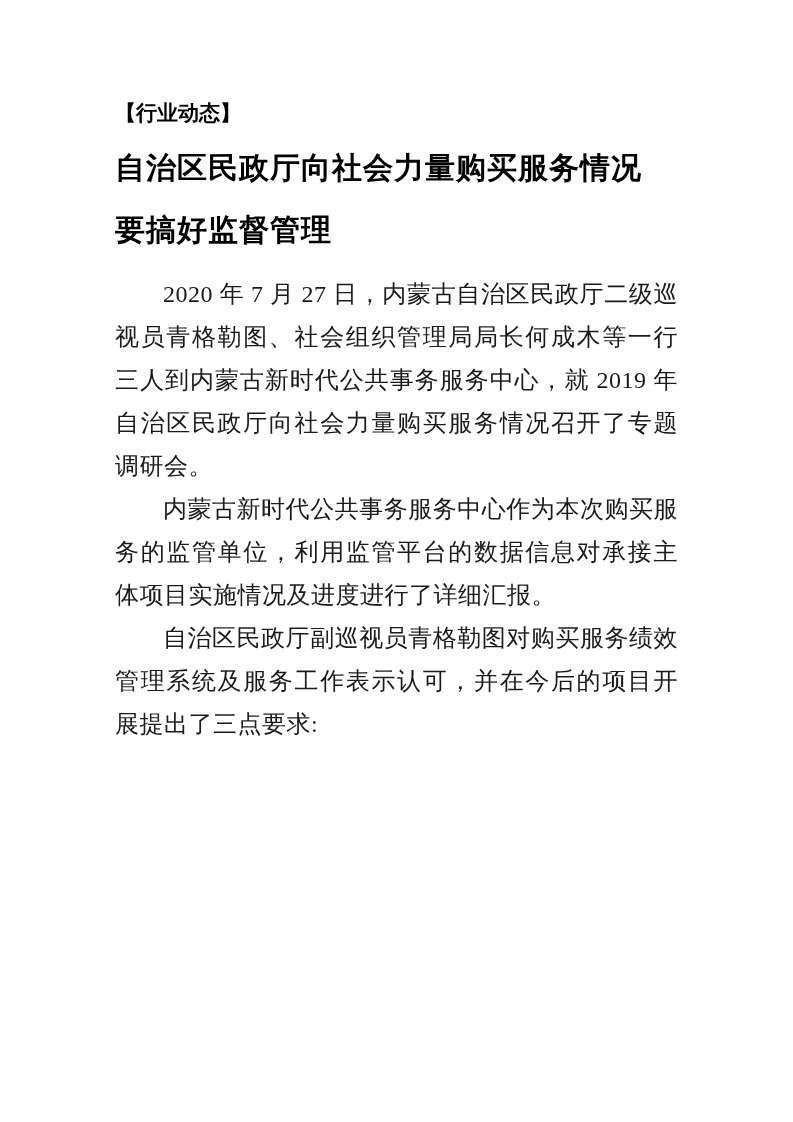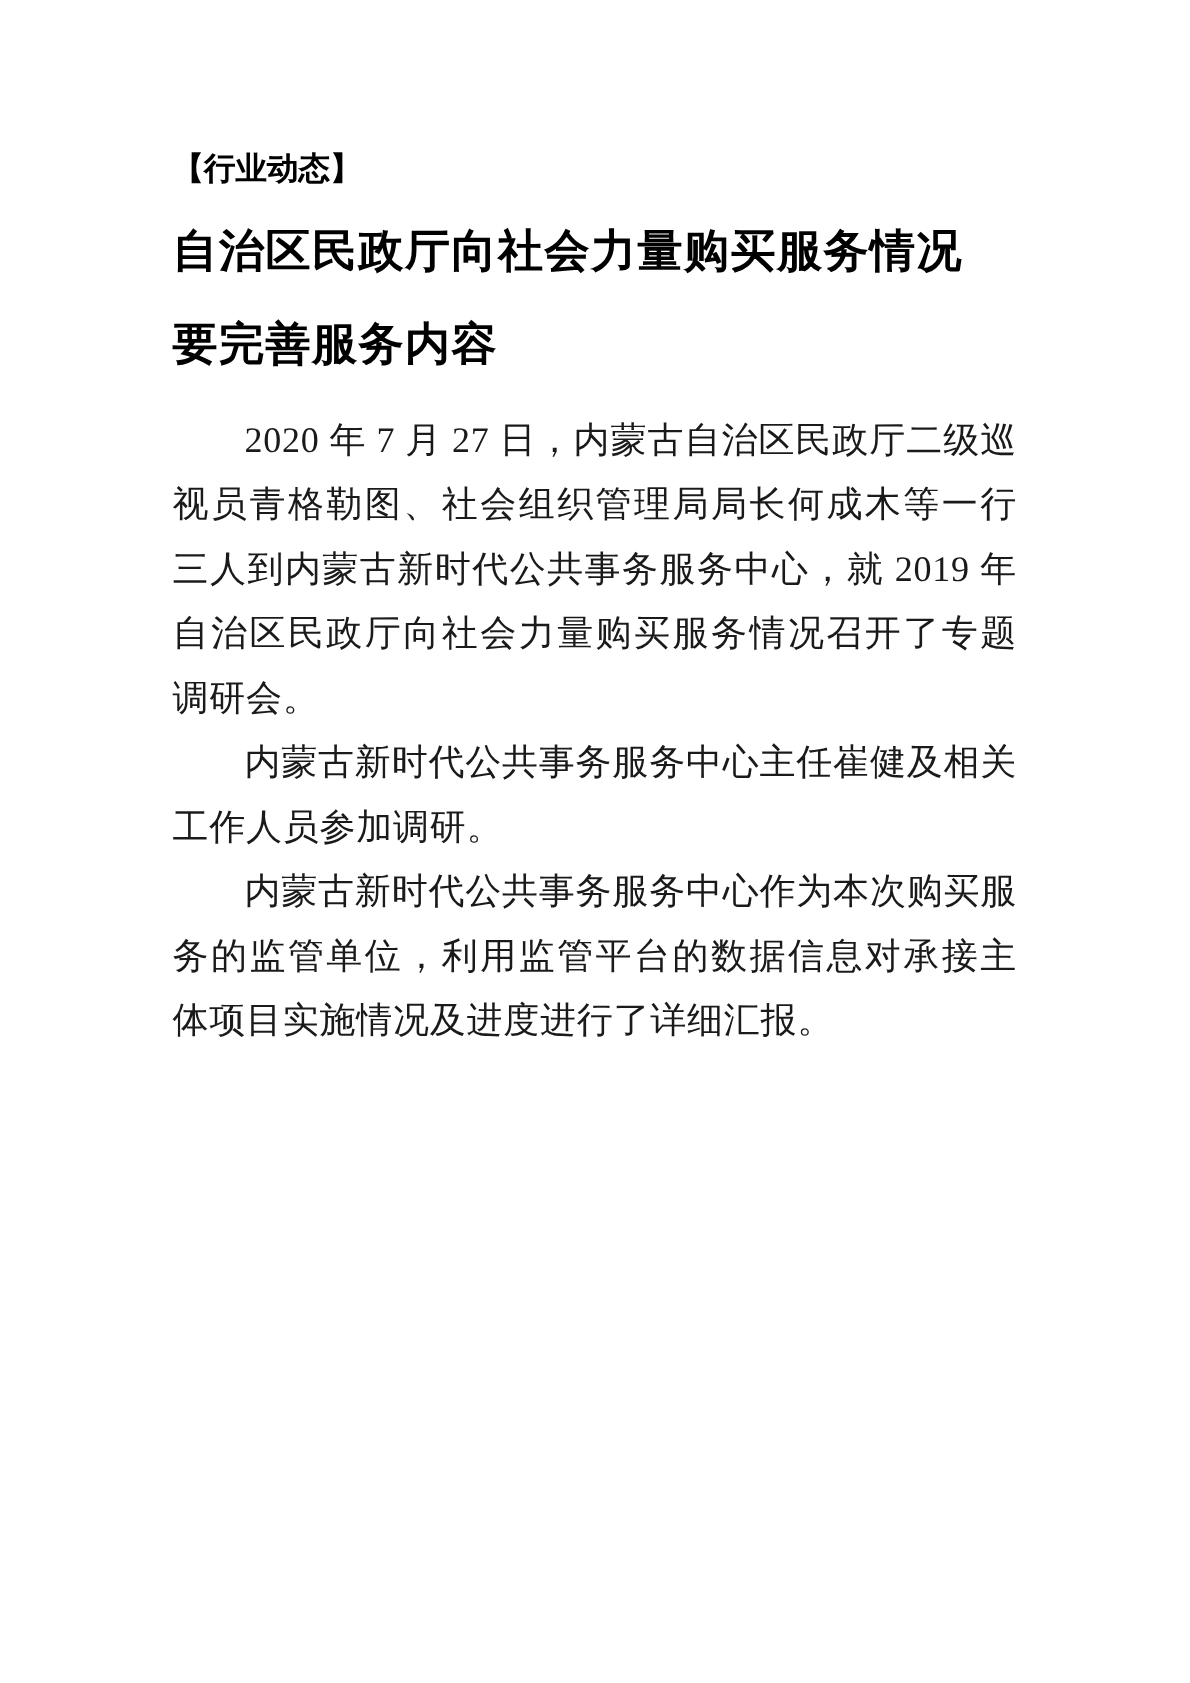--- a/index.html
+++ b/index.html
@@ -66,21 +66,21 @@
     color: #000000;
   }
 </style>
 </head>
 <body>
 
 <div class="page">
   <div class="content">
     <div class="section-label">【行业动态】</div>
     <h1 class="doc-title line1">自治区民政厅向社会力量购买服务情况</h1>
-    <h1 class="doc-title line2">要完善服务内容</h1>
+    <h1 class="doc-title line2">要搞好监督管理</h1>
     <div class="body-text">
       <p>2020 年 7 月 27 日，内蒙古自治区民政厅二级巡视员青格勒图、社会组织管理局局长何成木等一行三人到内蒙古新时代公共事务服务中心，就 2019 年自治区民政厅向社会力量购买服务情况召开了专题调研会。</p>
-      <p>内蒙古新时代公共事务服务中心主任崔健及相关工作人员参加调研。</p>
       <p>内蒙古新时代公共事务服务中心作为本次购买服务的监管单位，利用监管平台的数据信息对承接主体项目实施情况及进度进行了详细汇报。</p>
+      <p>自治区民政厅副巡视员青格勒图对购买服务绩效管理系统及服务工作表示认可，并在今后的项目开展提出了三点要求:</p>
     </div>
   </div>
   <div class="page-footer">- 2 -</div>
 </div>
 
 </body></html>

